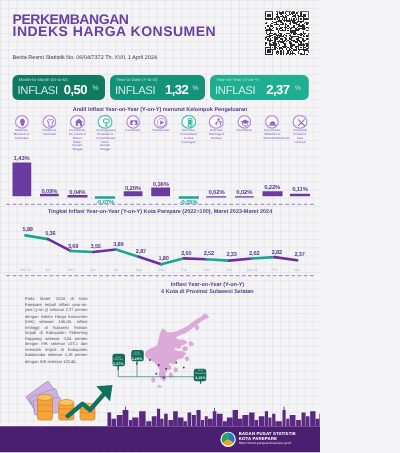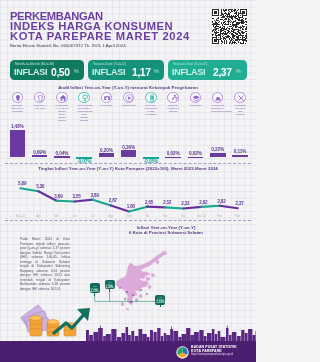--- a/index.html
+++ b/index.html
@@ -17,21 +17,21 @@
   .t3{font-size:11.2px;line-height:11.2px;top:30.8px;letter-spacing:0.62px;}
   .brs{position:absolute;left:10px;top:43px;font-size:4.4px;color:#3b3b4e;}
   .qr{position:absolute;left:212px;top:9px;width:35px;height:35px;background:#fff;padding:0;}
   .qrsvg{display:block;width:35px;height:35px;}
   
   .box{position:absolute;top:60px;height:19.5px;border-radius:4.5px;color:#fff;}
   .bx1{left:10px;width:74px;background:#0f7a5f;}
   .bx2{left:88px;width:76px;background:#14937a;}
   .bx3{left:168px;width:79px;background:#1fae92;}
   .blab{position:absolute;left:5px;top:2px;font-size:3.3px;color:#bfe8dd;letter-spacing:.1px;}
-  .binf{position:absolute;left:4px;top:7.2px;font-size:9px;letter-spacing:-.25px;color:#cfeee5;font-weight:bold;}
+  .binf{position:absolute;left:4px;top:7.2px;font-size:9px;letter-spacing:-.25px;color:#cfeee5;}
   .bval{position:absolute;font-size:10.4px;font-weight:bold;color:#fff;letter-spacing:-.4px;top:6.8px;}
   .bpct{position:absolute;font-size:5.4px;color:#bfe8dd;top:8.4px;}
   .v1{left:41px;} .p1{left:64px;}
   .v2{left:44px;} .p2{left:66px;}
   .v3{left:45px;} .p3{left:68px;}
   
   .sechead{position:absolute;width:100%;text-align:center;font-size:4.4px;color:#5a3a86;font-weight:bold;}
   .sec1title{top:85px;}
   .sec2title{top:166px;}
   .dash{position:absolute;left:5px;right:5px;border-top:1px dashed #a996c6;}
@@ -68,21 +68,20 @@
   .llabel{position:absolute;text-align:left;font-size:4.5px;font-weight:bold;color:#5e3a90;white-space:nowrap;letter-spacing:-.15px;}
   .xlabel{position:absolute;text-align:center;font-size:2.9px;color:#b9b3c4;white-space:nowrap;}
 </style>
 </head>
 <body>
 
 <div class="grid"></div>
 <div class="page">
   <div class="title t2">INDEKS HARGA KONSUMEN</div>
   <div class="title t1">PERKEMBANGAN</div>
-  <div class="title t3">KOTA PAREPARE MARET 2024</div>
   <div class="qr">
       <svg class="qrsvg" viewBox="0 0 37 37" shape-rendering="crispEdges">
         <rect width="37" height="37" fill="#fff"></rect>
         <g fill="#2b2b2b">
           <rect x="0" y="0" width="7" height="1"></rect>
           <rect x="9" y="0" width="2" height="1"></rect>
           <rect x="12" y="0" width="1" height="1"></rect>
           <rect x="14" y="0" width="2" height="1"></rect>
           <rect x="17" y="0" width="5" height="1"></rect>
           <rect x="23" y="0" width="2" height="1"></rect>
@@ -425,21 +424,21 @@
 
   <div class="box bx1">
     <div class="blab">Month-to-Month (M-to-M)</div>
     <div class="binf">INFLASI</div>
     <div class="bval v1">0,50</div>
     <div class="bpct p1">%</div>
   </div>
   <div class="box bx2">
     <div class="blab">Year-to-Date (Y-to-D)</div>
     <div class="binf">INFLASI</div>
-    <div class="bval v2">1,17</div>
+    <div class="bval v2">1,32</div>
     <div class="bpct p2">%</div>
   </div>
   <div class="box bx3">
     <div class="blab">Year-on-Year (Y-on-Y)</div>
     <div class="binf">INFLASI</div>
     <div class="bval v3">2,37</div>
     <div class="bpct p3">%</div>
   </div>
 
   <div class="sec1title sechead">Andil Inflasi Year-on-Year (Y-on-Y) menurut Kelompok Pengeluaran</div>

